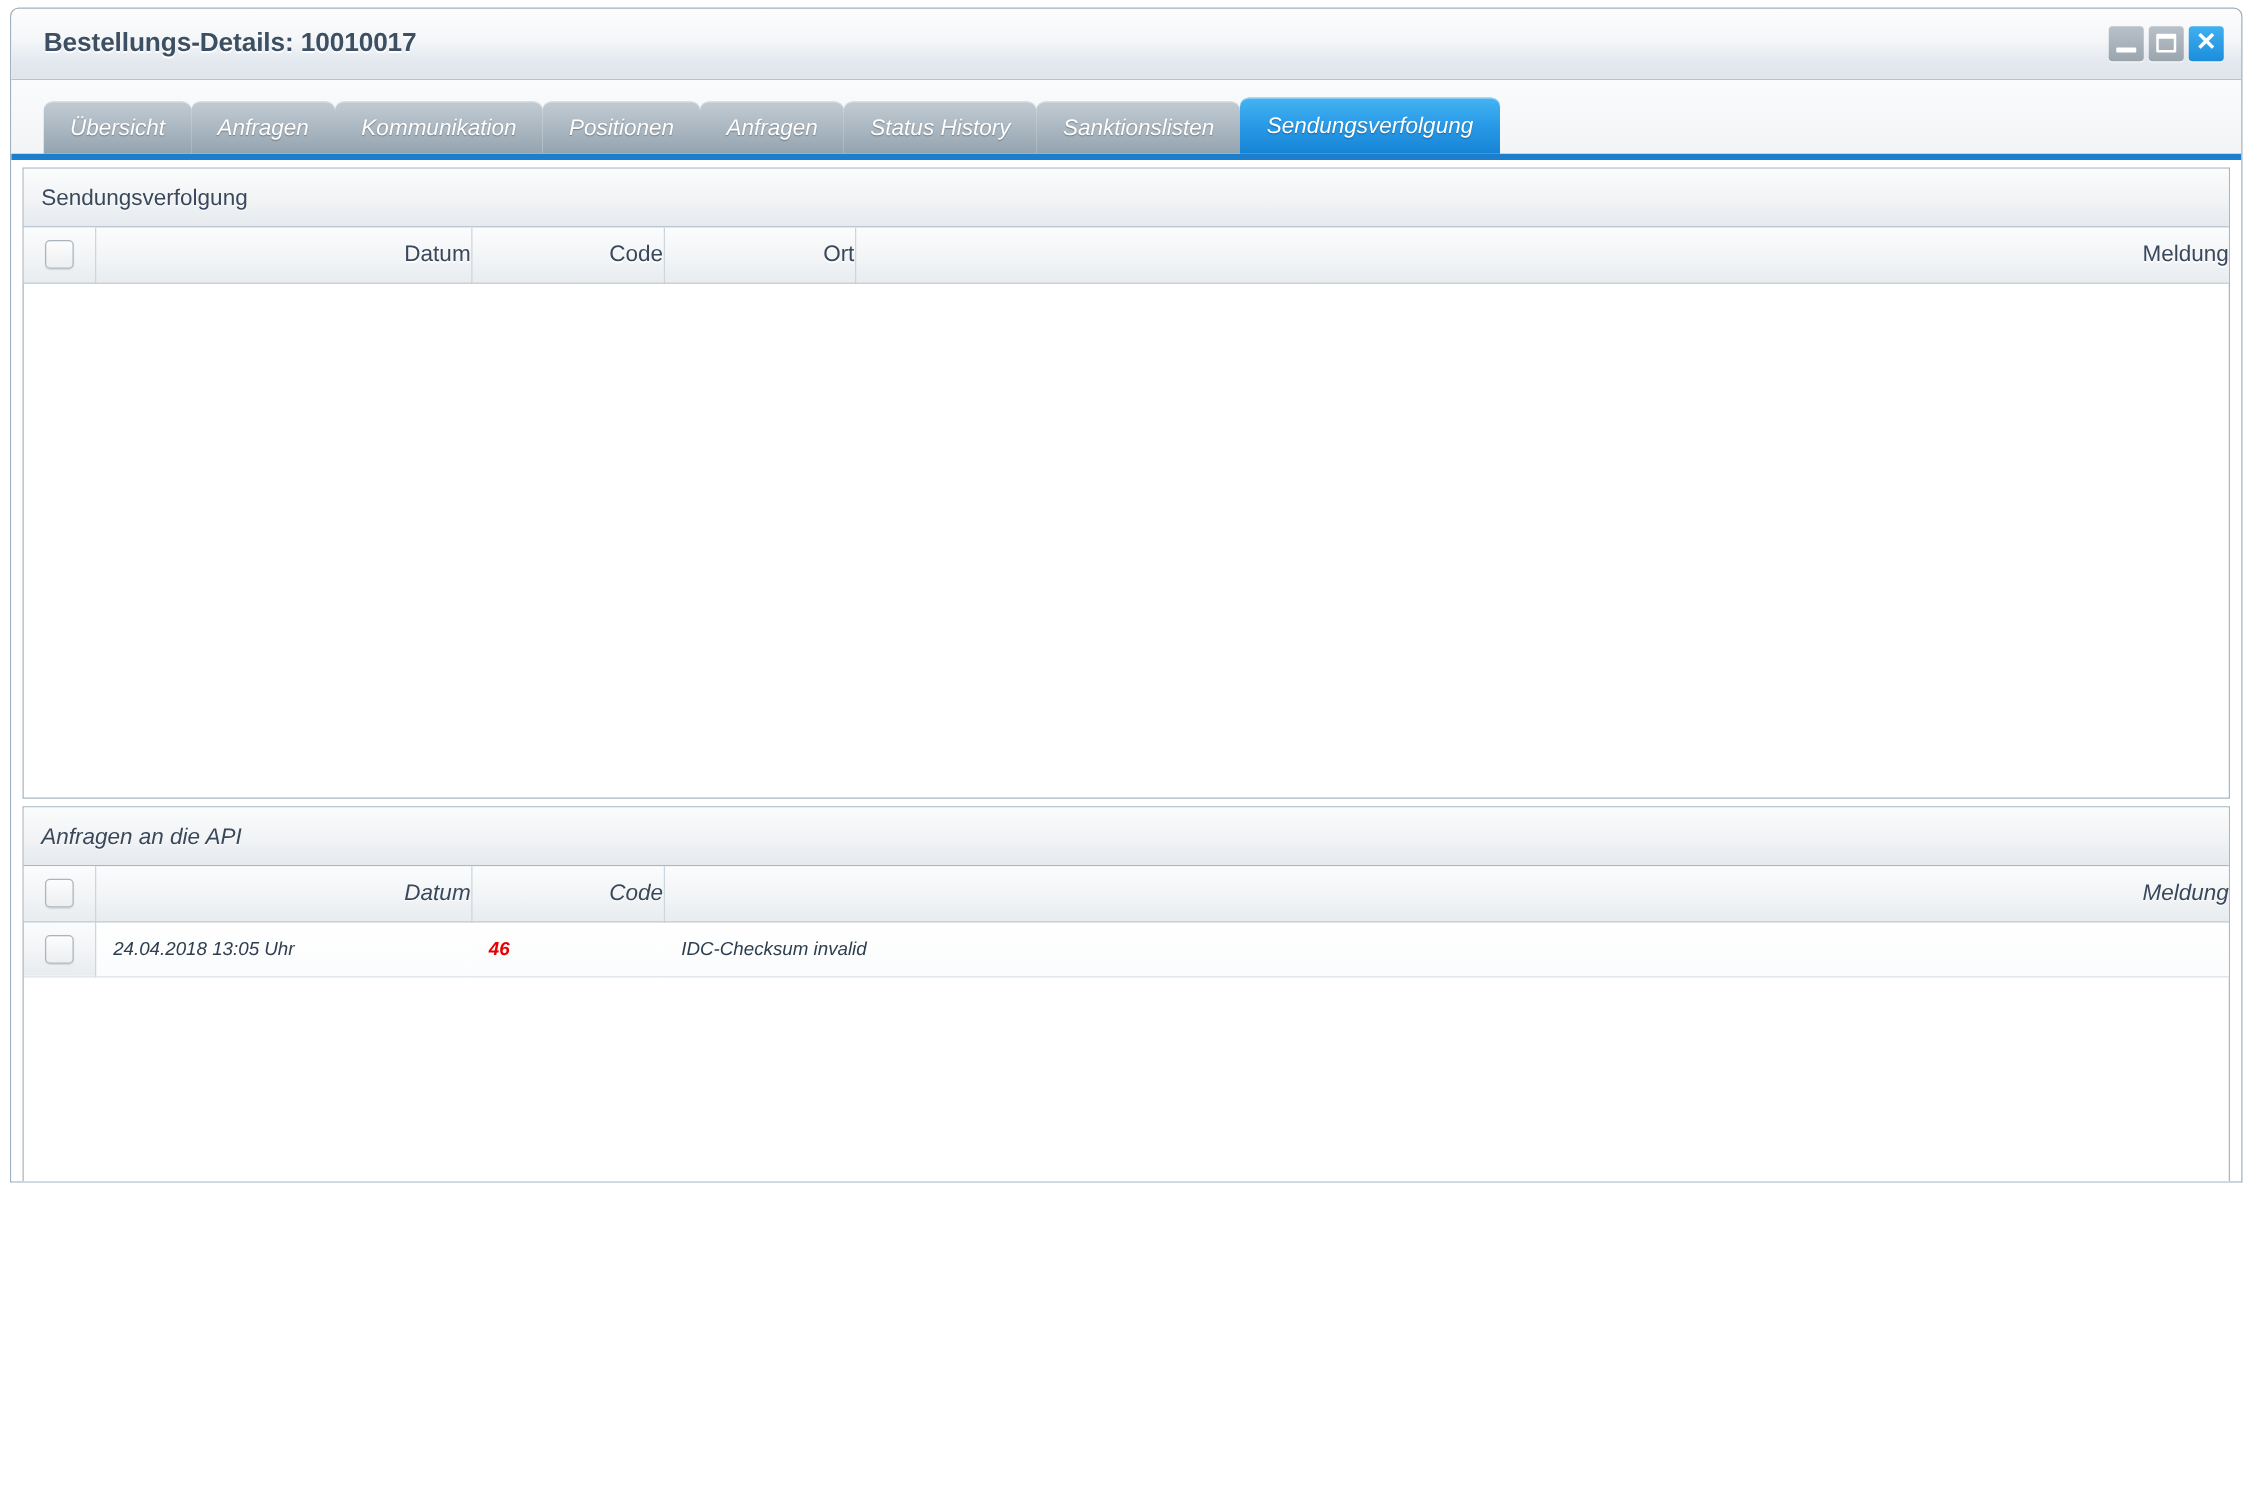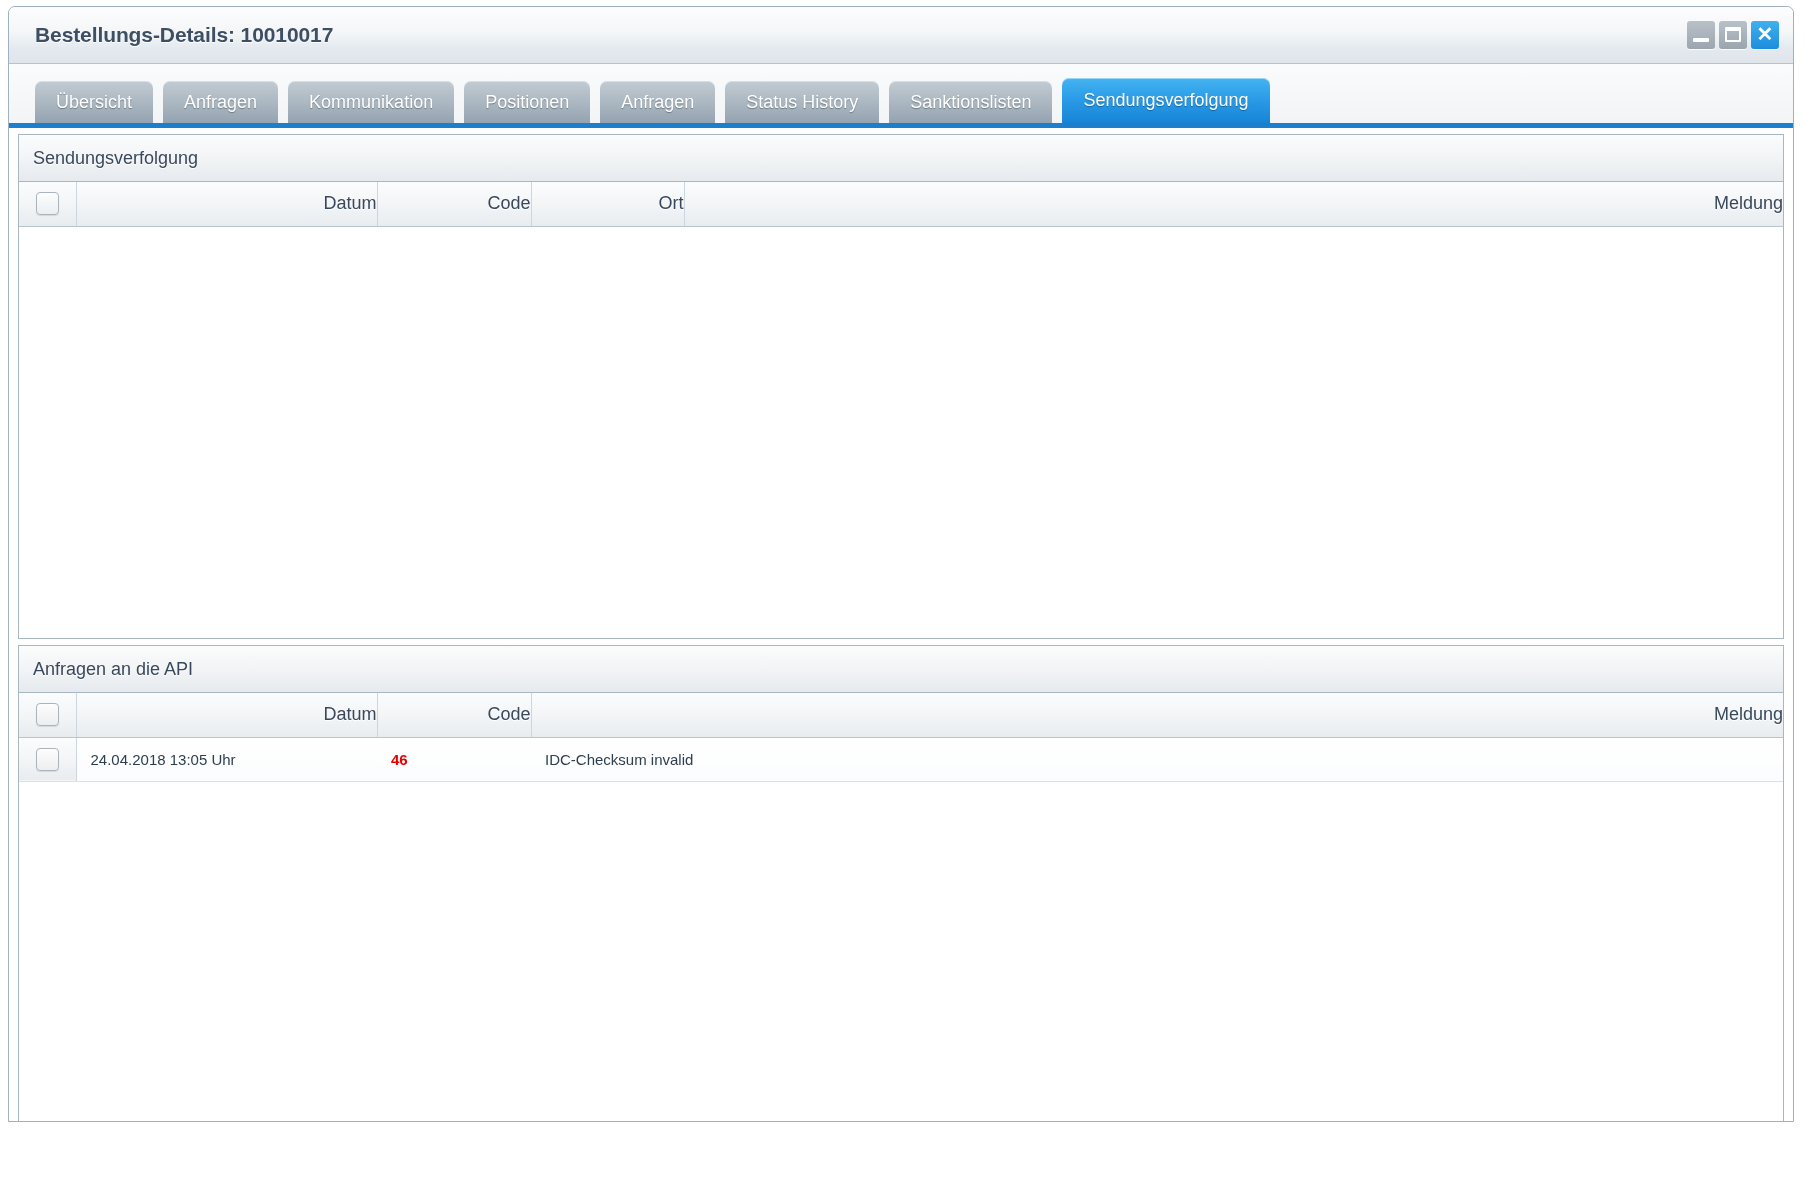--- a/index.html
+++ b/index.html
@@ -13,21 +13,21 @@
     font-family: "Liberation Sans", sans-serif;
     overflow: hidden;
   }
 
   
   .window {
     position: absolute;
     left: 8px;
     top: 6px;
     width: 1786px;
-    height: 1116px;
+    height: 940px;
     box-sizing: border-box;
     border: 1px solid #9fb0c0;
     border-radius: 7px 7px 0 0;
     background: #ffffff;
     box-shadow: 0 0 0 1px rgba(255,255,255,0.6) inset;
     overflow: hidden;
   }
 
   
   .titlebar {
@@ -113,21 +113,21 @@
     background: linear-gradient(to bottom, #fafbfc 0%, #f2f4f6 100%);
     border-bottom: 5px solid #1b7fcd;
     box-sizing: border-box;
   }
   .tabstrip {
     position: absolute;
     left: 26px;
     bottom: 0;
     display: flex;
     align-items: flex-end;
-    gap: 10px;
+    font-style: italic;
   }
   .tab {
     height: 42px;
     padding: 0 21px;
     border-radius: 7px 7px 0 0;
     display: flex;
     align-items: center;
     justify-content: center;
     font-size: 18px;
     color: #ffffff;
@@ -151,21 +151,21 @@
   }
   .panel {
     position: absolute;
     left: 9px;
     right: 9px;
     box-sizing: border-box;
     border: 1px solid #a7b7c4;
     background: #ffffff;
   }
   #panel-tracking { top: 6px; height: 505px; }
-  #panel-api      { top: 517px; height: 525px; }
+  #panel-api      { top: 517px; height: 525px; font-style: italic; }
 
   .panel-header {
     height: 47px;
     box-sizing: border-box;
     border-bottom: 1px solid #a7b7c4;
     background: linear-gradient(to bottom, #fbfcfc 0%, #f1f3f5 55%, #e6eaee 100%);
     display: flex;
     align-items: center;
     padding-left: 14px;
   }

